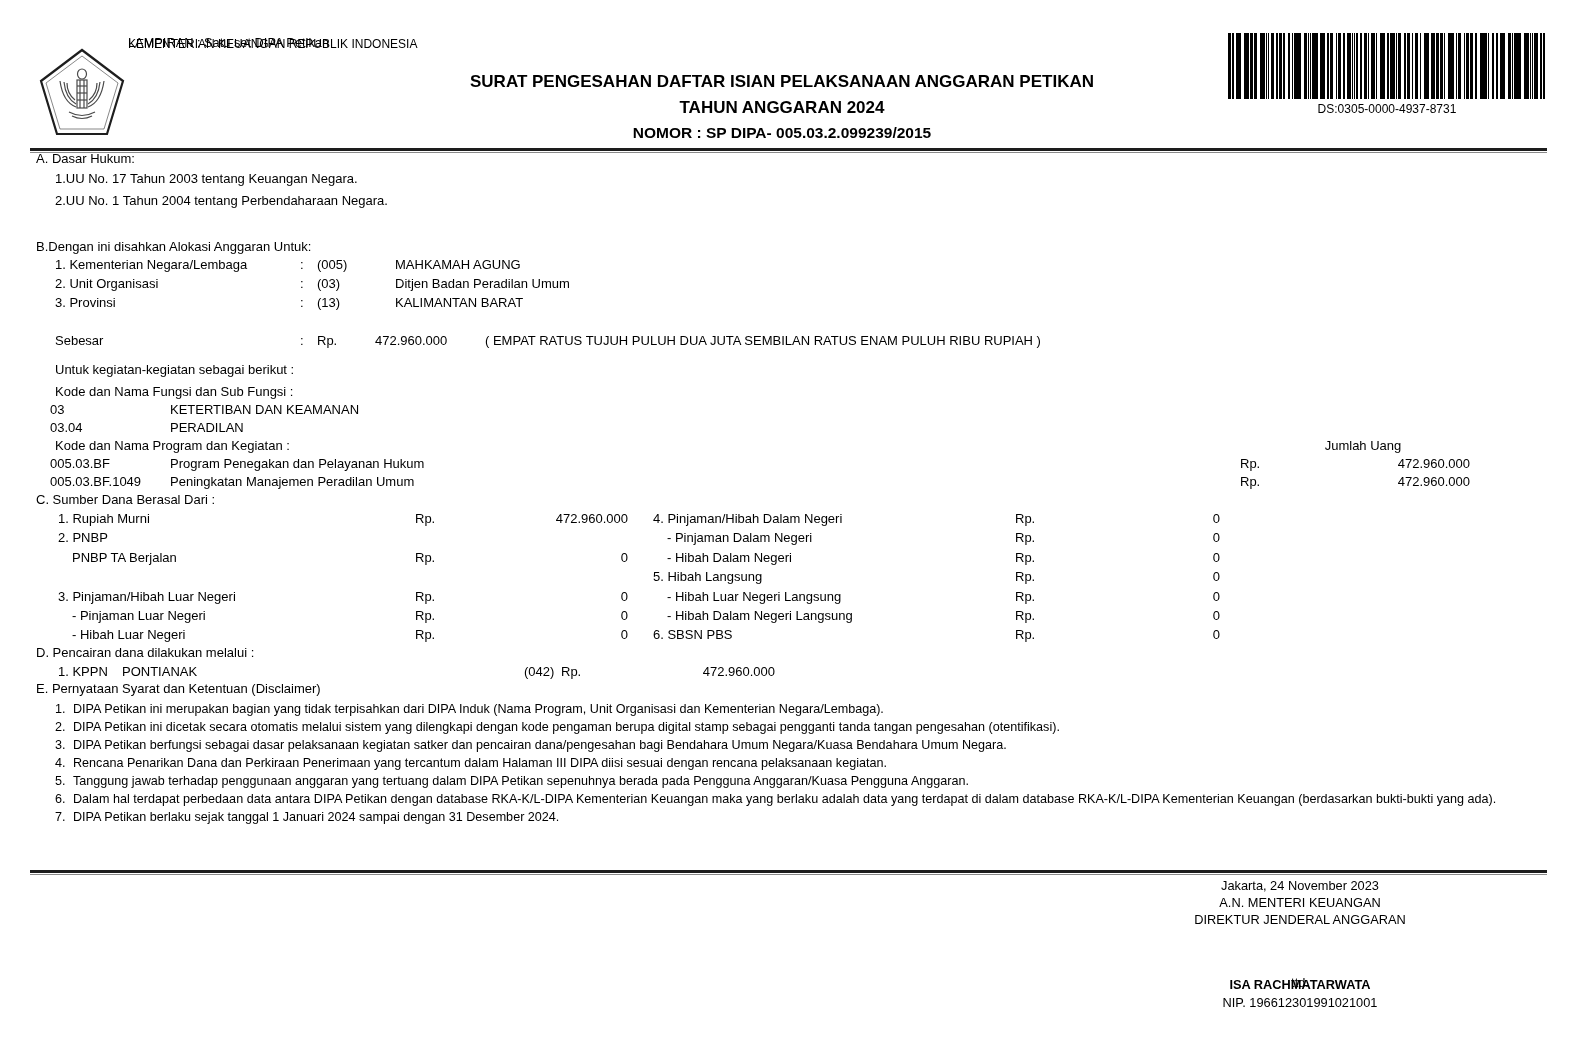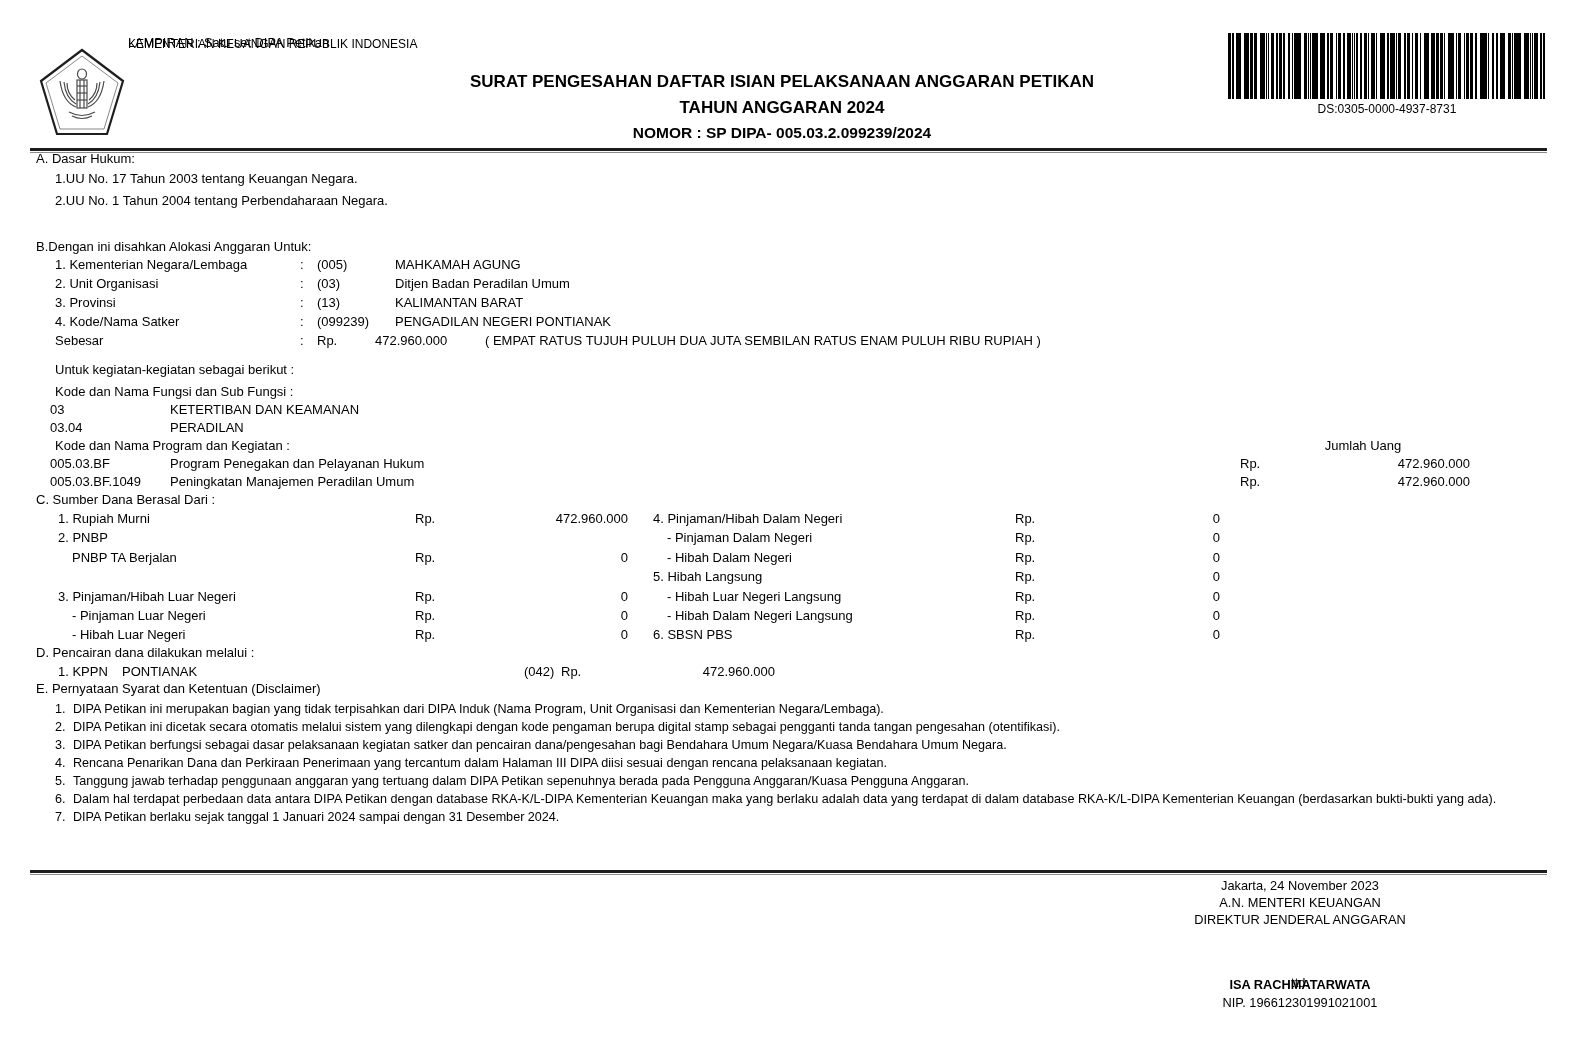--- a/index.html
+++ b/index.html
@@ -69,21 +69,21 @@
       <path d="M31,65 Q44,72 57,65"></path>
       <path d="M34,69 Q44,74 54,69"></path>
     </g>
   </svg>
   <div class="abs" style="left:128px; top:38px; font-size:12px;">KEMENTERIAN KEUANGAN REPUBLIK INDONESIA</div>
   <div class="abs" style="left:128px; top:36px; font-size:12.8px;">LAMPIRAN : Satu set DIPA Petikan</div>
 
   <div class="title-block">
     <div class="title-line1">SURAT PENGESAHAN DAFTAR ISIAN PELAKSANAAN ANGGARAN PETIKAN</div>
     <div class="title-line2">TAHUN ANGGARAN 2024</div>
-    <div class="title-nomor">NOMOR : SP DIPA- 005.03.2.099239/2024</div>
+    <div class="title-nomor">NOMOR : SP DIPA- 005.03.2.099239/2015</div>
   </div>
 
   <div class="barcode"></div>
   <div class="barcode-label">DS:0305-0000-4937-8731</div>
 
   <div class="rule" style="top:148px;"></div>
 
   <div class="abs" style="left:36px; top:152px;">A. Dasar Hukum:</div>
   <div class="abs" style="left:55px; top:172px;">1.UU No. 17 Tahun 2003 tentang Keuangan Negara.</div>
   <div class="abs" style="left:55px; top:194px;">2.UU No. 1 Tahun 2004 tentang Perbendaharaan Negara.</div>
@@ -91,23 +91,20 @@
   <div class="abs" style="left:36px; top:240px;">B.Dengan ini disahkan Alokasi Anggaran Untuk:</div>
 
   <div class="b-row" style="top:258px;">
     <span class="b-label">1. Kementerian Negara/Lembaga</span><span class="b-sep">:</span><span class="b-code">(005)</span><span>MAHKAMAH AGUNG</span>
   </div>
   <div class="b-row" style="top:277px;">
     <span class="b-label">2. Unit Organisasi</span><span class="b-sep">:</span><span class="b-code">(03)</span><span>Ditjen Badan Peradilan Umum</span>
   </div>
   <div class="b-row" style="top:296px;">
     <span class="b-label">3. Provinsi</span><span class="b-sep">:</span><span class="b-code">(13)</span><span>KALIMANTAN BARAT</span>
-  </div>
-  <div class="b-row" style="top:315px;">
-    <span class="b-label">4. Kode/Nama Satker</span><span class="b-sep">:</span><span class="b-code">(099239)</span><span>PENGADILAN NEGERI PONTIANAK</span>
   </div>
   <div class="b-row" style="top:334px;">
     <span class="b-label">Sebesar</span><span class="b-sep">:</span><span class="b-cur">Rp.</span><span class="b-amt">472.960.000</span><span>( EMPAT RATUS TUJUH PULUH DUA JUTA SEMBILAN RATUS ENAM PULUH RIBU RUPIAH )</span>
   </div>
 
   <div class="abs" style="left:55px; top:363px;">Untuk kegiatan-kegiatan sebagai berikut :</div>
   <div class="abs" style="left:55px; top:385px;">Kode dan Nama Fungsi dan Sub Fungsi :</div>
 
   <div>
     <span class="abs k-code" style="top:403px;">03</span>

